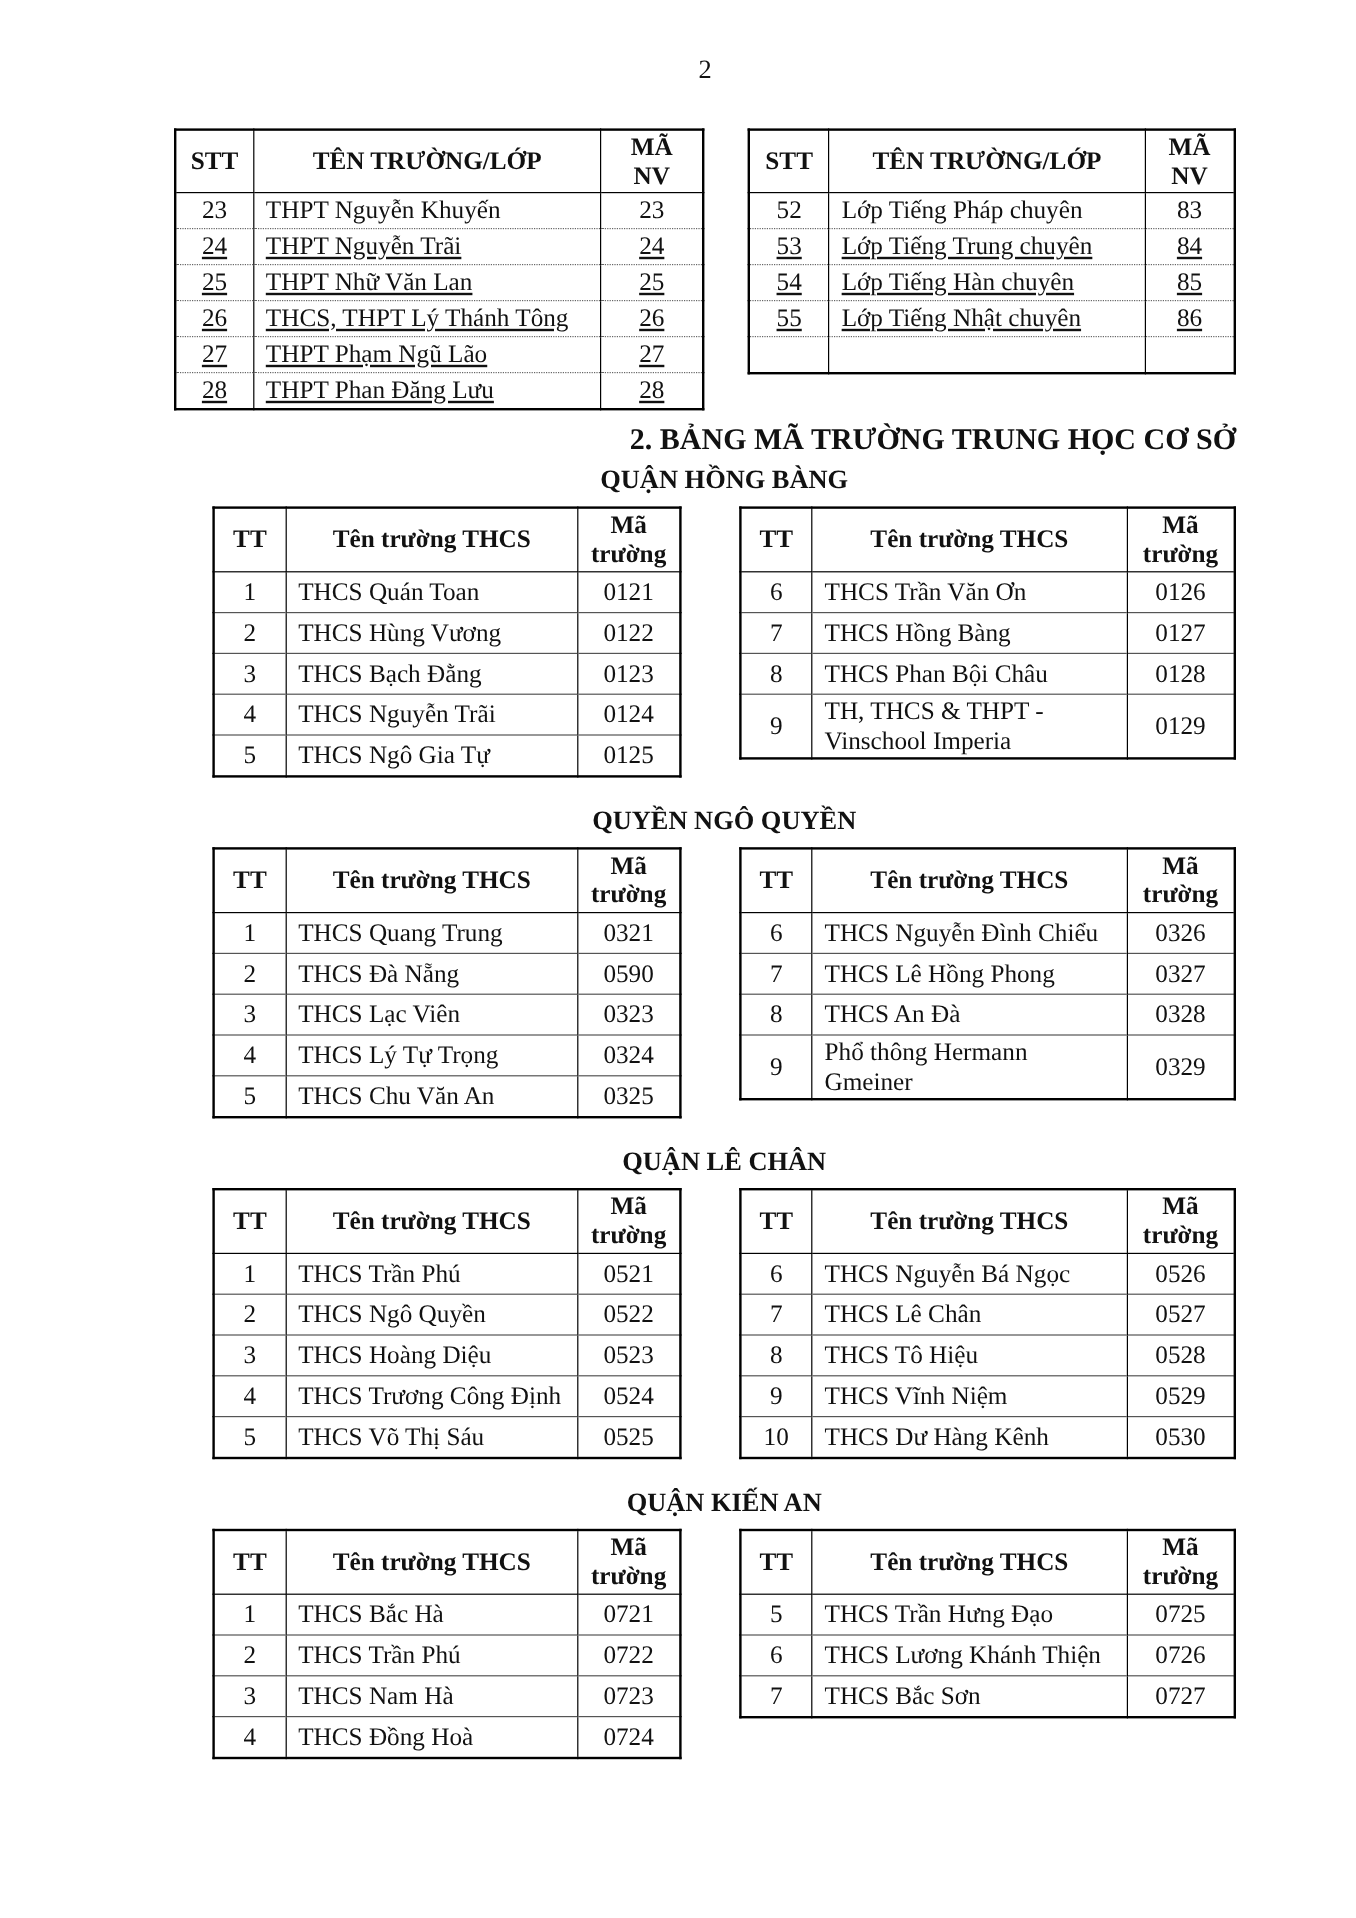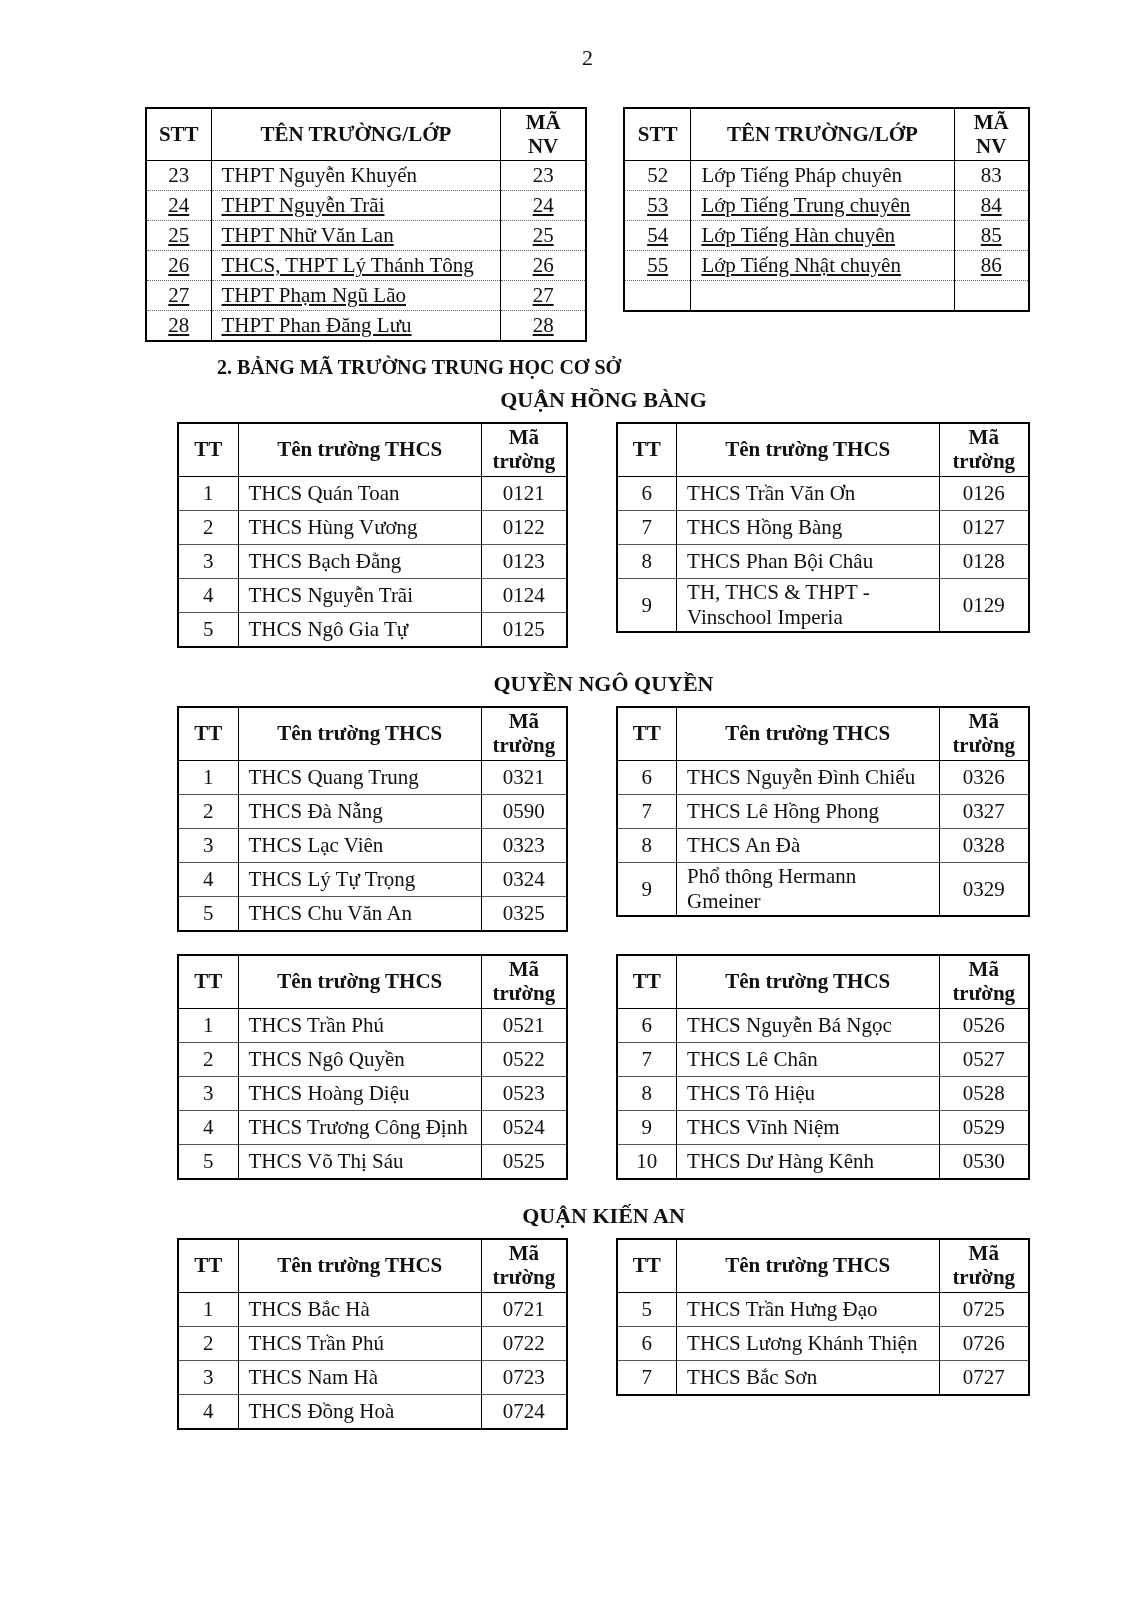--- a/index.html
+++ b/index.html
@@ -73,24 +73,25 @@
   table.t-thcs td { height: 34px; }
   table.t-thcs tbody tr + tr td { border-top: 1px solid #555555; }
   table.t-thcs-left  { width: 410px; }
   table.t-thcs-right { width: 435px; }
   table.t-thcs-left  col.c-num  { width: 60px; }
   table.t-thcs-left  col.c-code { width: 85px; }
   table.t-thcs-right col.c-num  { width: 60px; }
   table.t-thcs-right col.c-code { width: 90px; }
 
   .main-heading {
-    font-size: 20px;
+    font-size: 25px;
     font-weight: bold;
     line-height: 34px;
-    margin: 8px 0 0 72px;
+    margin: 8px 0 0 104px;
+    text-align: right;
   }
   .district { margin-top: 22px; padding-left: 32px; }
   .district.first { margin-top: 2px; }
   .district-title {
     text-align: center;
     font-size: 22px;
     font-weight: bold;
     line-height: 28px;
     margin-bottom: 8px;
   }
@@ -359,20 +360,21 @@
               <td>9</td>
               <td>Phổ thông Hermann Gmeiner</td>
               <td>0329</td>
             </tr>
           </tbody>
       </table>
     </div>
   </div>
 
   <div class="district">
+    <div class="district-title">QUẬN LÊ CHÂN</div>
     <div class="tables-row thcs">
       <table class="doc-table t-thcs t-thcs-left">
         <colgroup>
             <col class="c-num">
             <col class="c-name">
             <col class="c-code">
           </colgroup>
         <thead>
           <tr>
             <th>TT</th>

